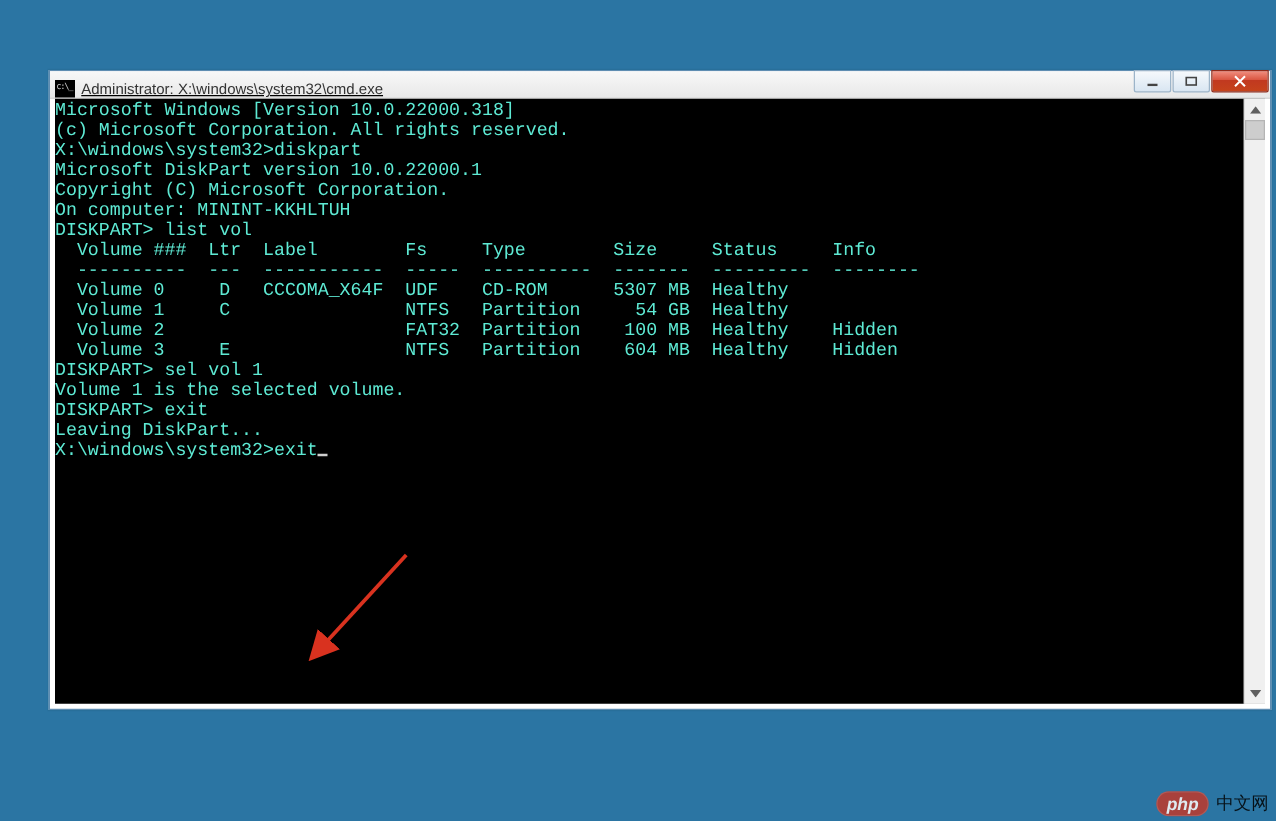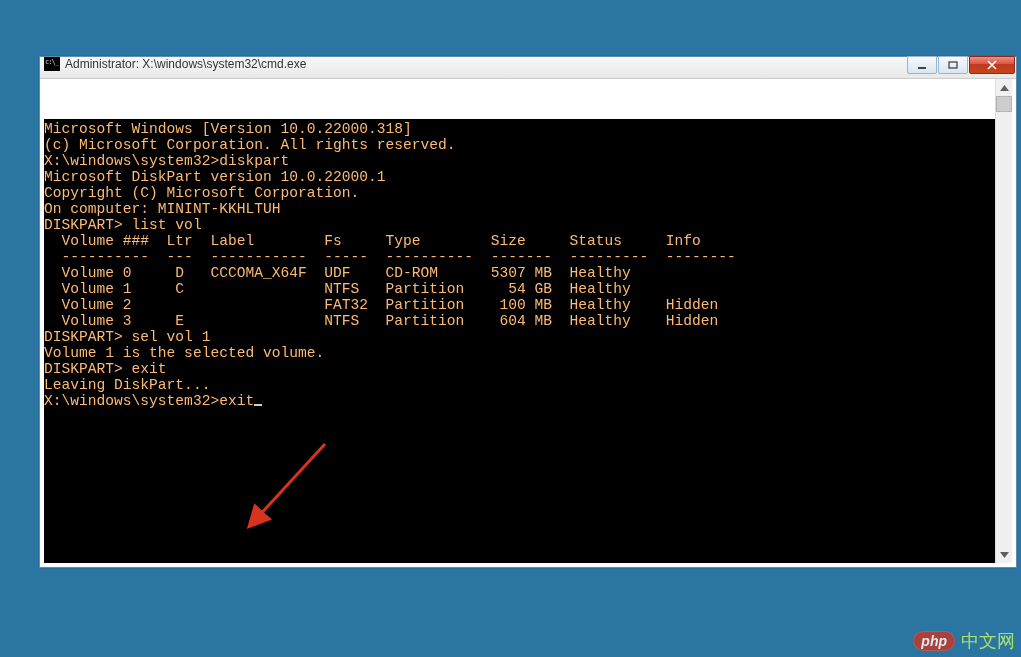--- a/index.html
+++ b/index.html
@@ -19,22 +19,23 @@
       height: 512px;
       background: #fff;
       border: 1px solid #5f8db2;
       box-shadow: 0 0 0 1px rgba(0,0,0,0.05);
     }
     .titlebar {
       height: 22px;
       background: linear-gradient(to bottom, #f8f8f8, #e8e8e8);
       border-bottom: 1px solid #ccc;
       display: flex;
-      align-items: flex-start;
+      align-items: flex-end;
       padding: 0 4px;
+      text-decoration: underline;
     }
     .titlebar-icon {
       width: 16px;
       height: 14px;
       background: #000;
       margin-right: 5px;
       display: flex;
       align-items: center;
       justify-content: center;
       font-size: 8px;
@@ -83,28 +84,27 @@
       border-color: #8f2a1a;
     }
     .win-btn svg { display: block; }
     .console {
       position: absolute;
       top: 22px;
       left: 4px;
       right: 4px;
       bottom: 4px;
       background: #000;
-      color: #fdba74;
+      color: #5eead4;
       font-family: Consolas, "Courier New", monospace;
       font-size: 14.6px;
       line-height: 16px;
       padding: 2px 0 0 0;
       white-space: pre;
       overflow: hidden;
-      margin-top: 40px;
     }
     .console .line { white-space: pre; }
     .scrollbar {
       position: absolute;
       right: 4px;
       top: 22px;
       bottom: 4px;
       width: 17px;
       background: #f0f0f0;
       border-left: 1px solid #dcdcdc;
@@ -152,22 +152,22 @@
       color: #ffffff;
       font-weight: bold;
       font-style: italic;
       padding: 2px 8px;
       border-radius: 10px;
       font-size: 14px;
       font-family: Arial, sans-serif;
       box-shadow: inset 0 0 0 1px rgba(255,255,255,0.15);
     }
     .watermark .txt {
-      color: #bef264;
-      font-size: 18px;
+      color: #000000;
+      font-size: 14px;
       font-family: "Microsoft YaHei", Arial, sans-serif;
     }
   </style>
 </head>
 <body>
 
 <div class="window">
   <div class="titlebar">
     <div class="titlebar-icon"></div>
     <div class="title-text">Administrator: X:\windows\system32\cmd.exe</div>

